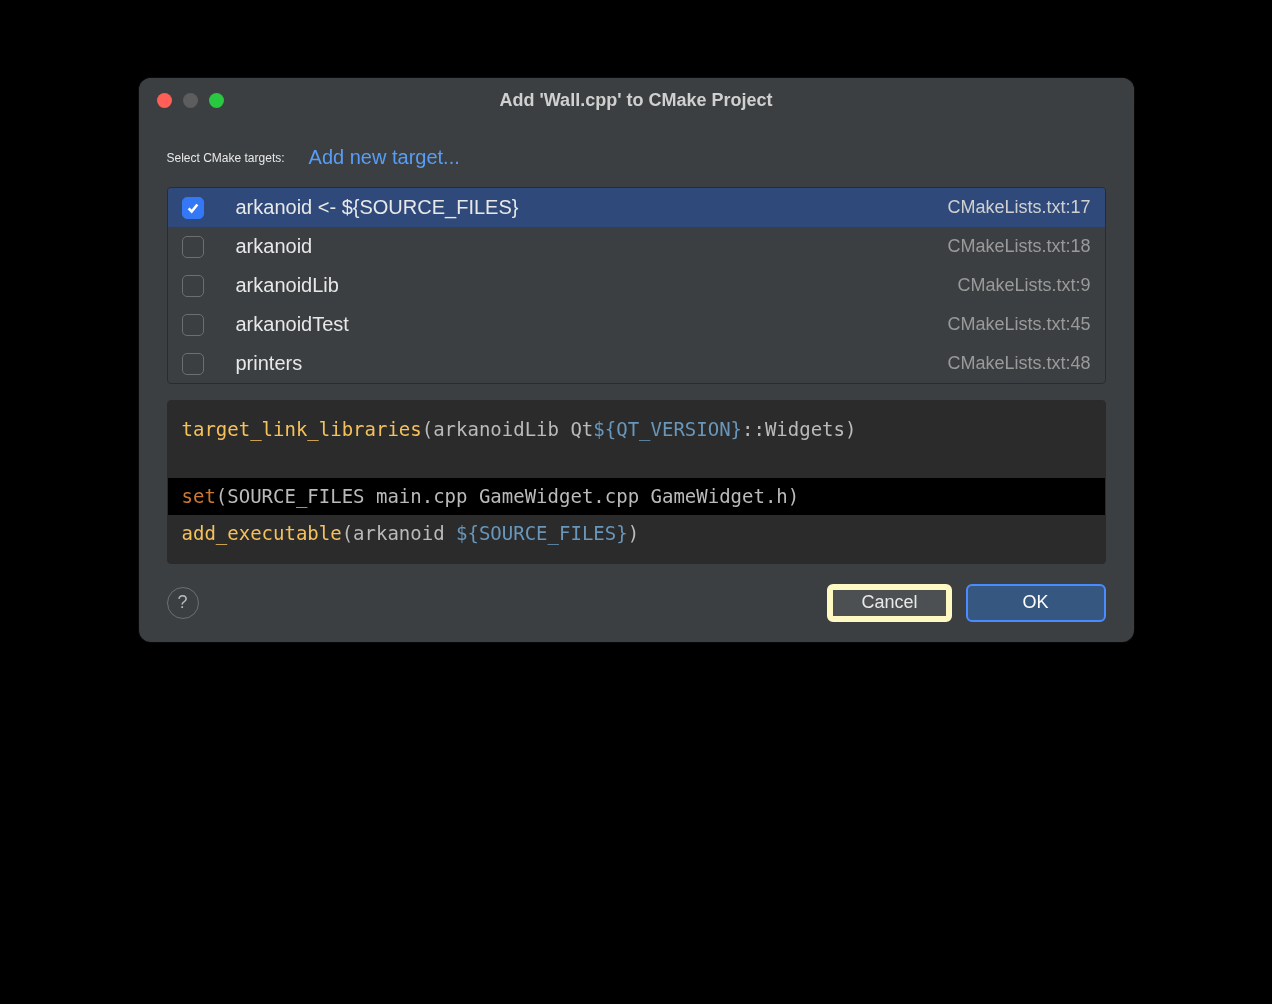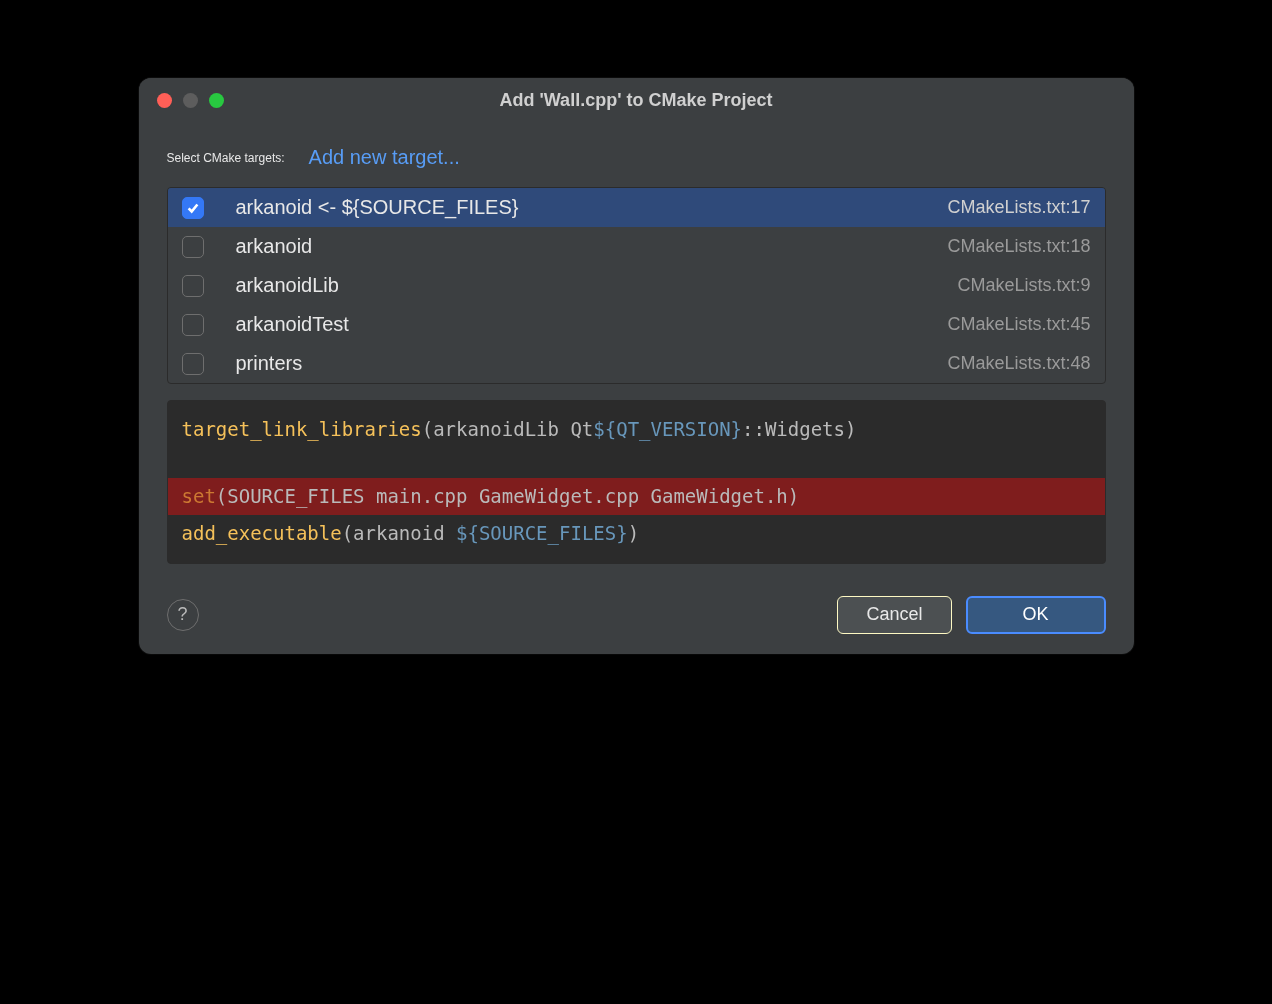--- a/index.html
+++ b/index.html
@@ -150,31 +150,31 @@
     }
 
     .code-preview {
       border: 1px solid #2b2b2b;
       border-radius: 4px;
       background: #2b2b2b;
       padding: 10px 0;
       font-family: "Menlo", "Monaco", "Consolas", monospace;
       font-size: 19px;
       line-height: 1.55;
-      margin-bottom: 32px;
+      margin-bottom: 20px;
     }
 
     .code-line {
       padding: 4px 14px;
       white-space: pre;
       color: #bababa;
     }
 
     .code-line.highlight {
-      background: #7f1d1d;
+      background: #000000;
     }
 
     .code-line.blank {
       height: 1.55em;
     }
 
     .tok-kw { color: #cc7832; }
     .tok-fn { color: #f5c15a; }
     .tok-var { color: #6897bb; }
     .tok-plain { color: #bababa; }
@@ -211,21 +211,21 @@
       cursor: pointer;
       display: flex;
       align-items: center;
       justify-content: center;
       min-width: 110px;
     }
 
     .btn-secondary {
       background: #4c5052;
       color: #e8e8e8;
-      border: 1px solid #fef9c3;
+      border: 6px solid #fef9c3;
     }
 
     .btn-primary {
       background: #365880;
       color: #fff;
       border: 2px solid #4a8cff;
       min-width: 140px;
       text-align: center;
     }
   </style>

